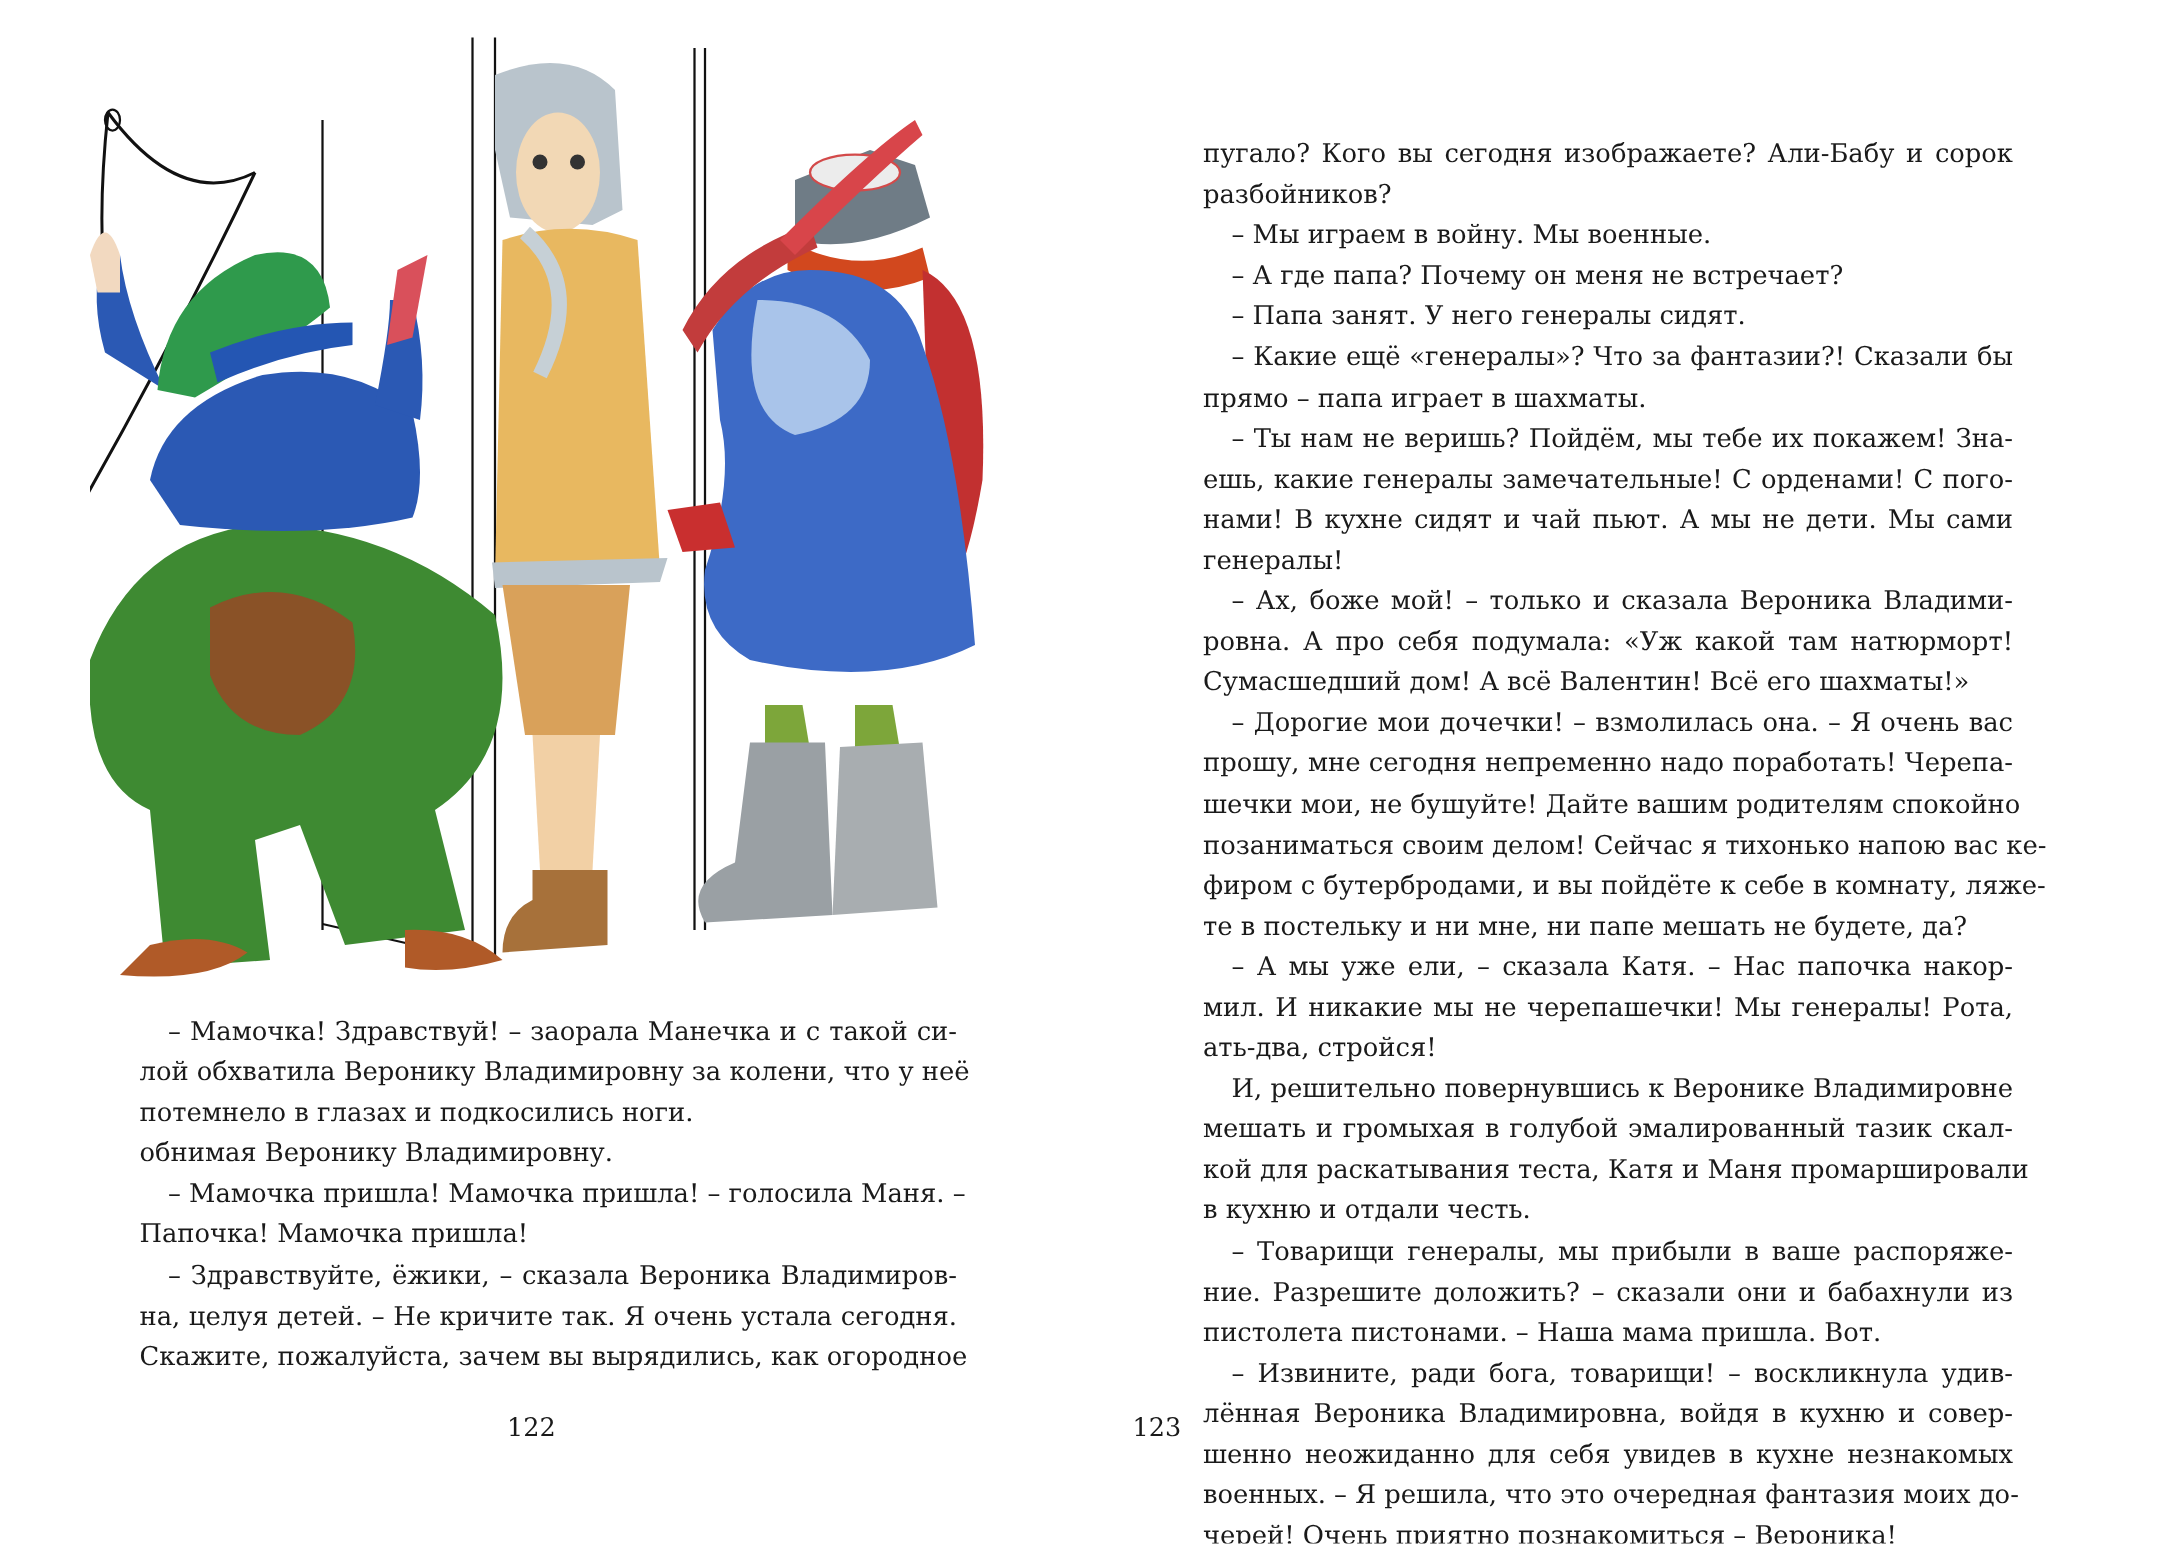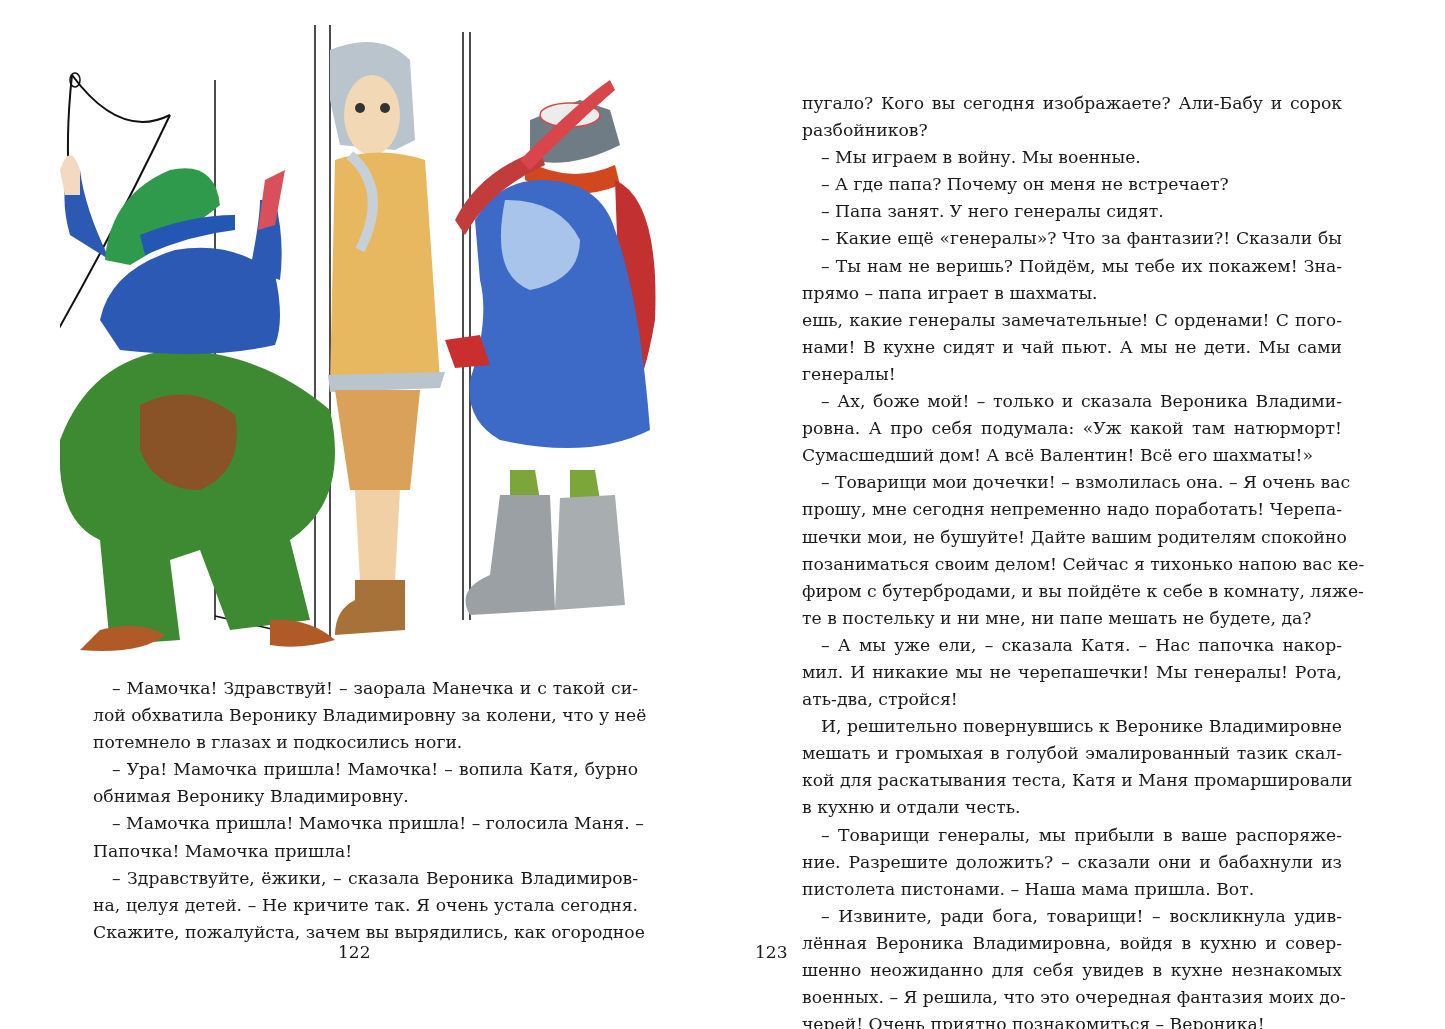--- a/index.html
+++ b/index.html
@@ -85,49 +85,48 @@
         <path d="M510 450 L535 450 L540 480 L510 480Z" fill="#7da63a"></path>
         <path d="M440 475 L490 475 L495 590 L410 595 Q395 570 430 555Z" fill="#9aa0a4"></path>
         <path d="M500 478 L555 475 L565 585 L495 590Z" fill="#a8adb0"></path>
       </g>
     </svg>
 
     <div class="text-block left-text">
       <span class="line indent">– Мамочка! Здравствуй! – заорала Манечка и с такой си-</span>
       <span class="line">лой обхватила Веронику Владимировну за колени, что у неё</span>
       <span class="line last">потемнело в глазах и подкосились ноги.</span>
-      <span class="line indent">– Ура! Мамочка пришла! Мамочка! – вопила Катя, бурно</span>
       <span class="line last">обнимая Веронику Владимировну.</span>
       <span class="line indent">– Мамочка пришла! Мамочка пришла! – голосила Маня. –</span>
       <span class="line last">Папочка! Мамочка пришла!</span>
       <span class="line indent">– Здравствуйте, ёжики, – сказала Вероника Владимиров-</span>
       <span class="line">на, целуя детей. – Не кричите так. Я очень устала сегодня.</span>
       <span class="line">Скажите, пожалуйста, зачем вы вырядились, как огородное</span>
     </div>
 
     <div class="pagenum pagenum-left">122</div>
   </div>
 
   <div class="page page-right">
     <div class="text-block right-text">
       <span class="line">пугало? Кого вы сегодня изображаете? Али-Бабу и сорок</span>
       <span class="line last">разбойников?</span>
       <span class="line indent last">– Мы играем в войну. Мы военные.</span>
       <span class="line indent last">– А где папа? Почему он меня не встречает?</span>
       <span class="line indent last">– Папа занят. У него генералы сидят.</span>
       <span class="line indent">– Какие ещё «генералы»? Что за фантазии?! Сказали бы</span>
+      <span class="line last">прямо – папа играет в шахматы.</span>
       <span class="line indent">– Ты нам не веришь? Пойдём, мы тебе их покажем! Зна-</span>
-      <span class="line last">прямо – папа играет в шахматы.</span>
       <span class="line">ешь, какие генералы замечательные! С орденами! С пого-</span>
       <span class="line">нами! В кухне сидят и чай пьют. А мы не дети. Мы сами</span>
       <span class="line last">генералы!</span>
       <span class="line indent">– Ах, боже мой! – только и сказала Вероника Владими-</span>
       <span class="line">ровна. А про себя подумала: «Уж какой там натюрморт!</span>
       <span class="line last">Сумасшедший дом! А всё Валентин! Всё его шахматы!»</span>
-      <span class="line indent">– Товарищи мои дочечки! – взмолилась она. – Я очень вас</span>
+      <span class="line indent">– Дорогие мои дочечки! – взмолилась она. – Я очень вас</span>
       <span class="line">прошу, мне сегодня непременно надо поработать! Черепа-</span>
       <span class="line">шечки мои, не бушуйте! Дайте вашим родителям спокойно</span>
       <span class="line">позаниматься своим делом! Сейчас я тихонько напою вас ке-</span>
       <span class="line">фиром с бутербродами, и вы пойдёте к себе в комнату, ляже-</span>
       <span class="line last">те в постельку и ни мне, ни папе мешать не будете, да?</span>
       <span class="line indent">– А мы уже ели, – сказала Катя. – Нас папочка накор-</span>
       <span class="line">мил. И никакие мы не черепашечки! Мы генералы! Рота,</span>
       <span class="line last">ать-два, стройся!</span>
       <span class="line indent">И, решительно повернувшись к Веронике Владимировне</span>
       <span class="line">мешать и громыхая в голубой эмалированный тазик скал-</span>

